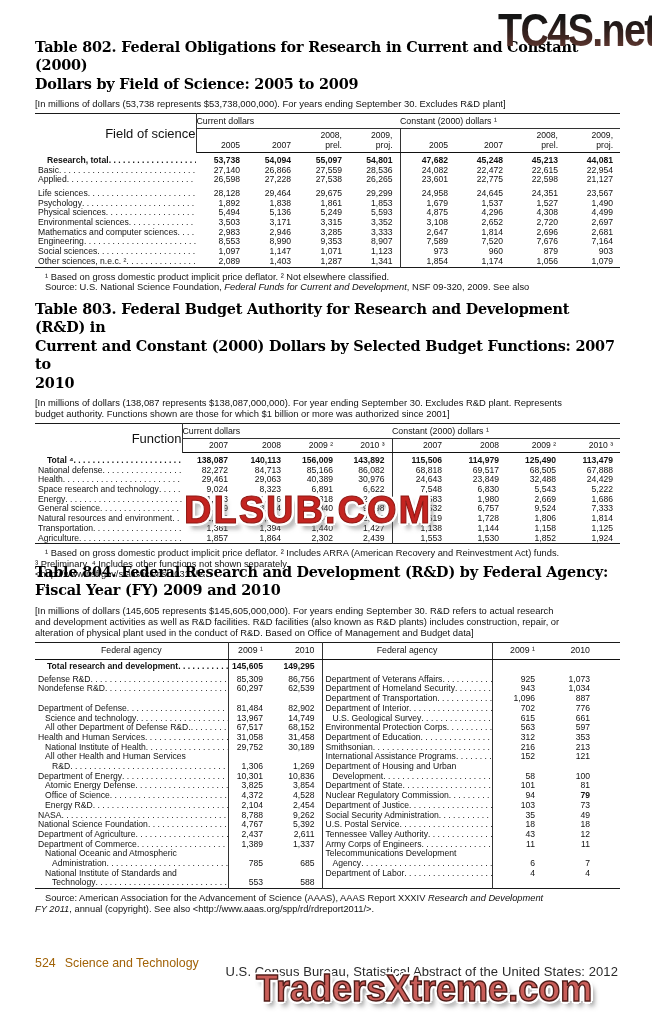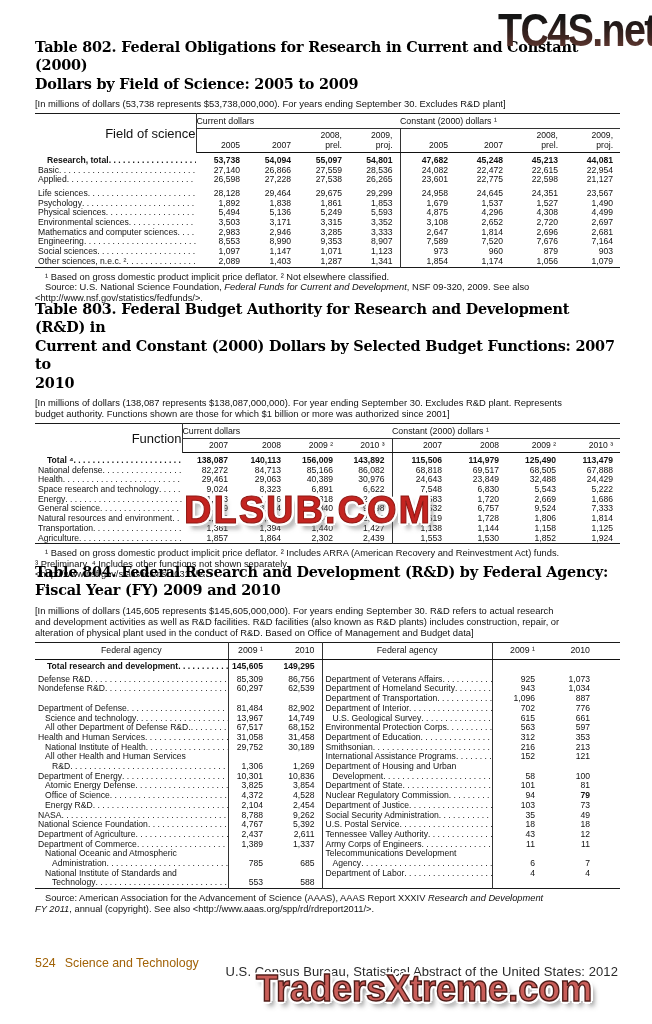--- a/index.html
+++ b/index.html
@@ -278,21 +278,20 @@
             <td class="num">1,854</td>
             <td class="num">1,174</td>
             <td class="num">1,056</td>
             <td class="num">1,079</td>
           </tr>
         </tbody>
     </table>
     <div class="fnblock">
         <div class="fnline ind"><span>¹ Based on gross domestic product implicit price deflator. ² Not elsewhere classified.</span></div>
         <div class="fnline ind"><span>Source: U.S. National Science Foundation, </span><span class="it">Federal Funds for Current and Development</span><span>, NSF 09-320, 2009. See also</span></div>
-        <div class="fnline"><span>&lt;http://www.nsf.gov/statistics/fedfunds/&gt;.</span></div>
       </div>
   </section>
 
   <section class="tblock" id="b803">
     <h2 class="ttitle">Table 803. Federal Budget Authority for Research and Development (R&amp;D) in
 Current and Constant (2000) Dollars by Selected Budget Functions: 2007 to
 2010</h2>
     <p class="tnote">[In millions of dollars (138,087 represents $138,087,000,000). For year ending September 30. Excludes R&amp;D plant. Represents
 budget authority. Functions shown are those for which $1 billion or more was authorized since 2001]</p>
     <table class="stat">
@@ -394,21 +393,21 @@
               <div class="lw">
                 <span class="t">Energy</span>
                 <span class="dots"></span>
               </div>
             </td>
             <td class="num">1,893</td>
             <td class="num">1,896</td>
             <td class="num">3,318</td>
             <td class="num dv">2,138</td>
             <td class="num">1,583</td>
-            <td class="num">1,720</td>
+            <td class="num">1,980</td>
             <td class="num">2,669</td>
             <td class="num">1,686</td>
           </tr>
           <tr>
             <td class="lbl">
               <div class="lw">
                 <span class="t">General science</span>
                 <span class="dots"></span>
               </div>
             </td>

